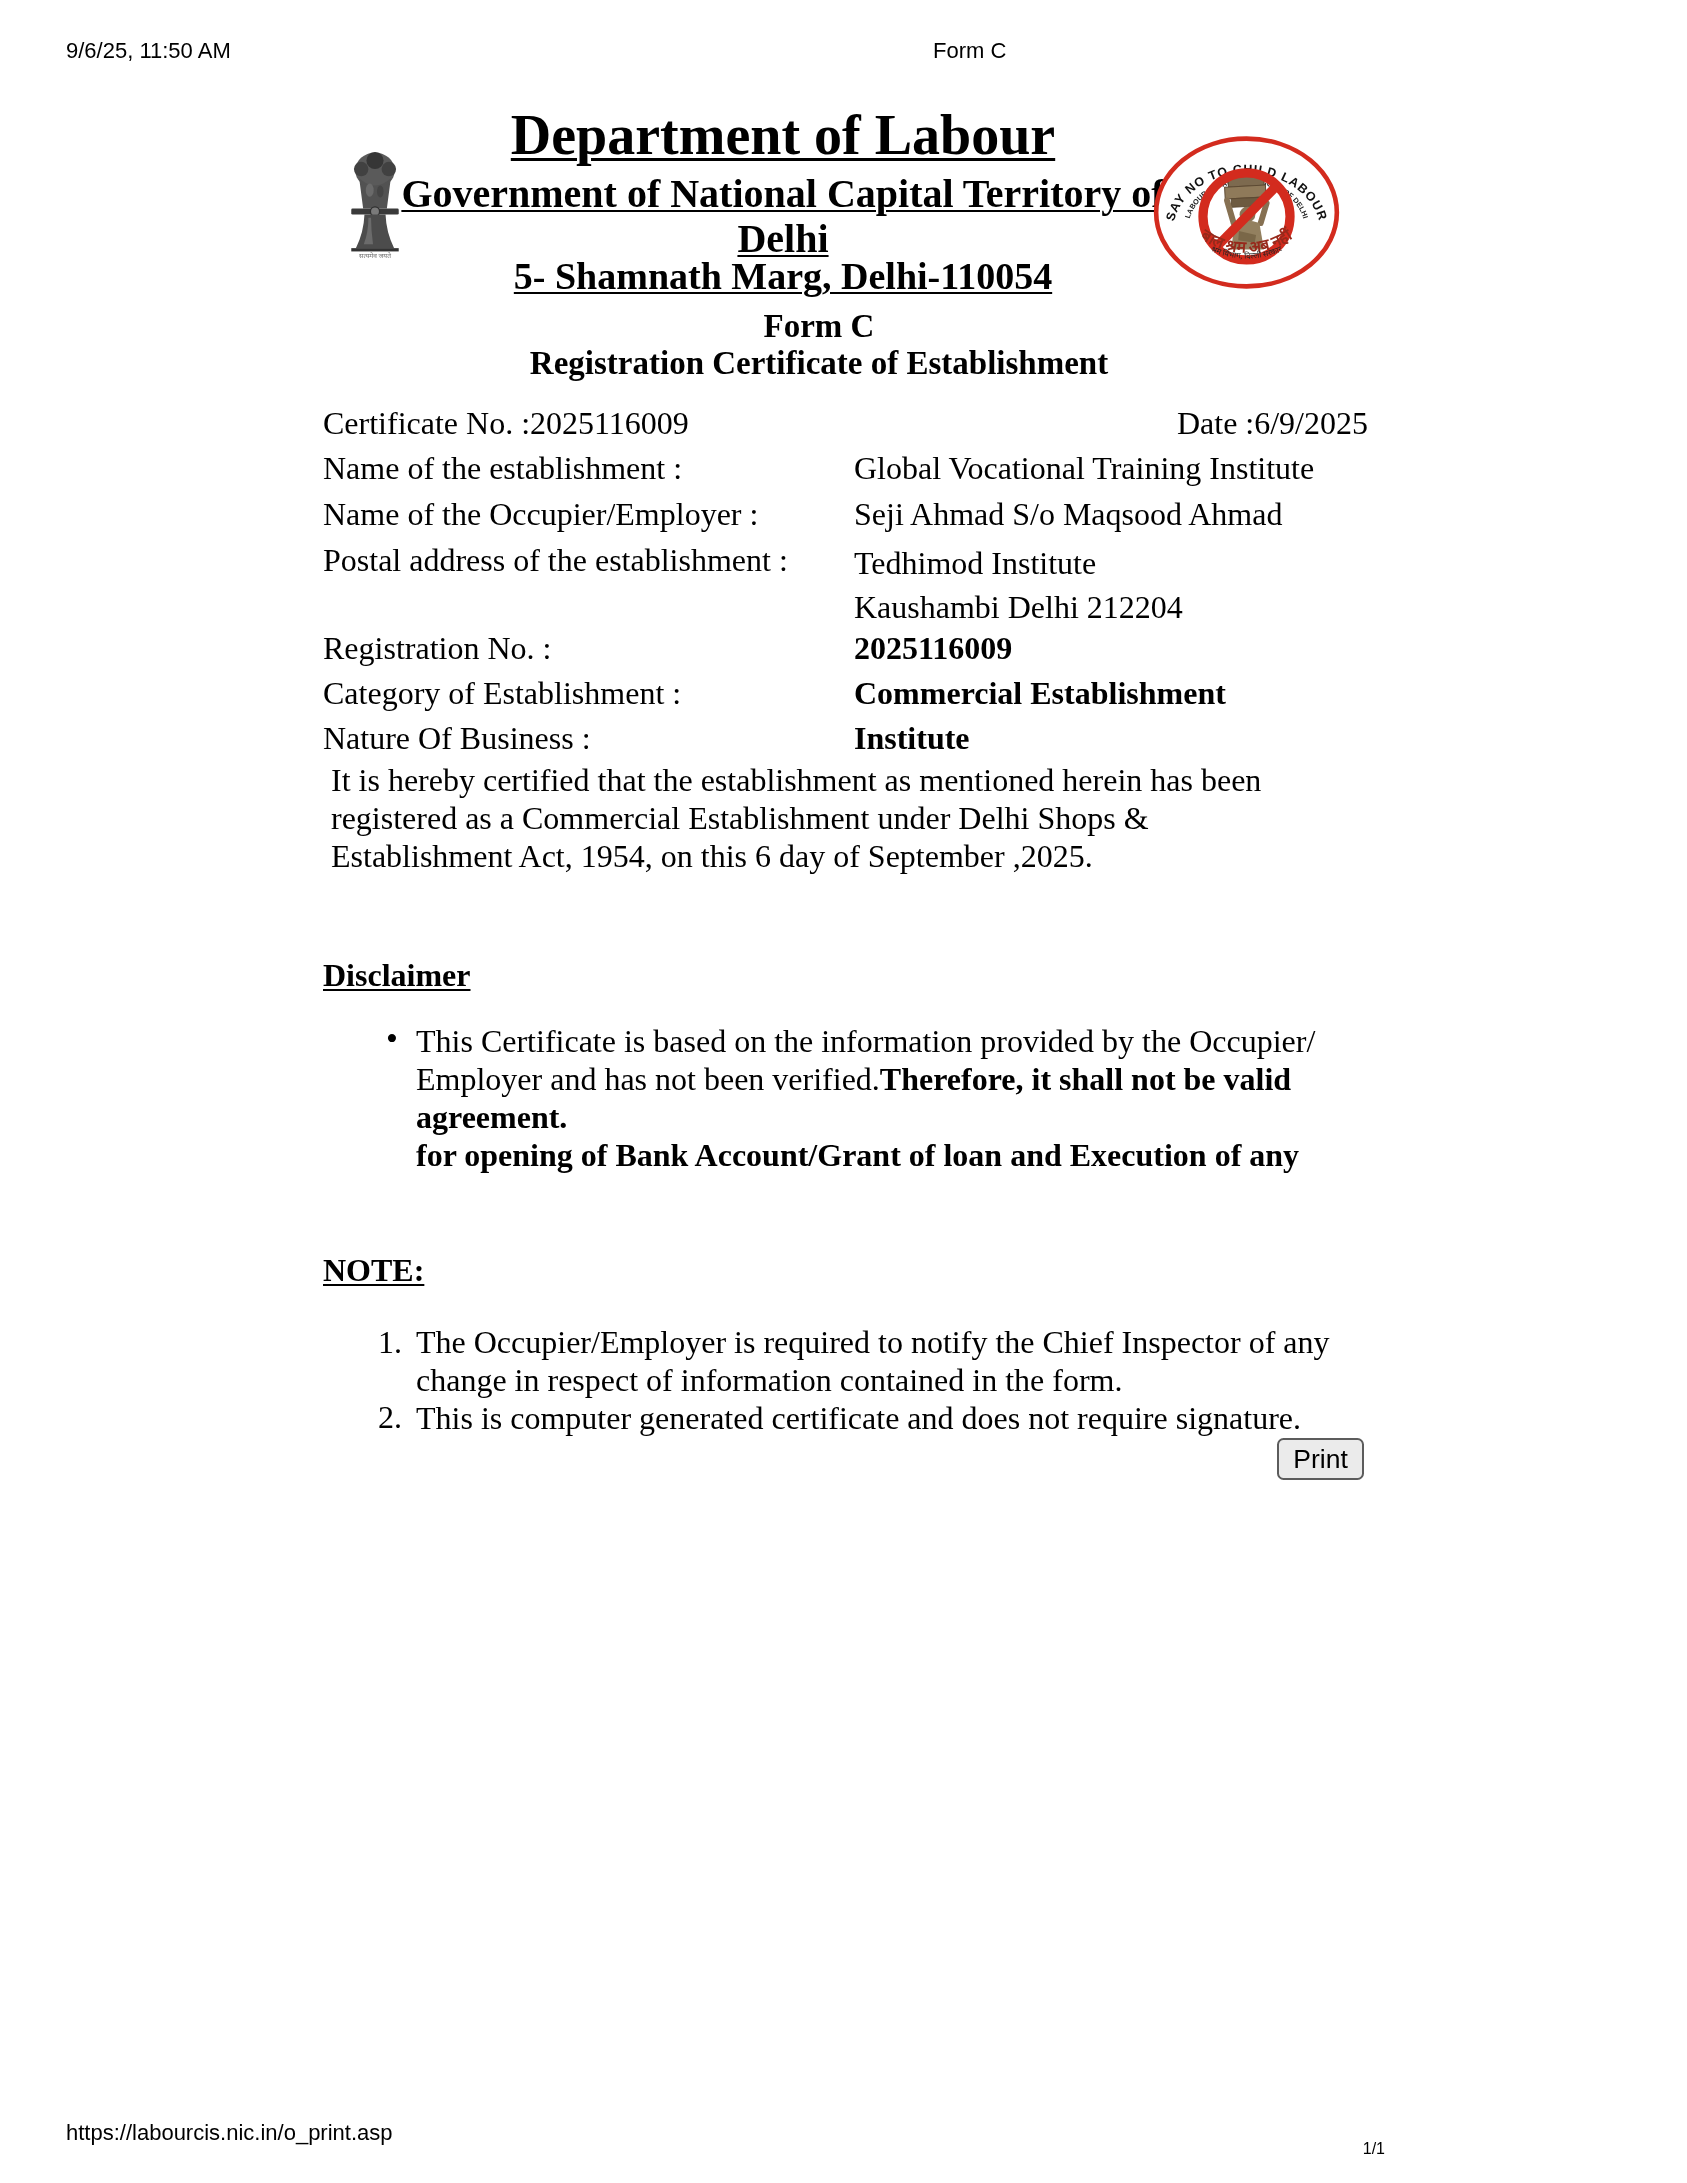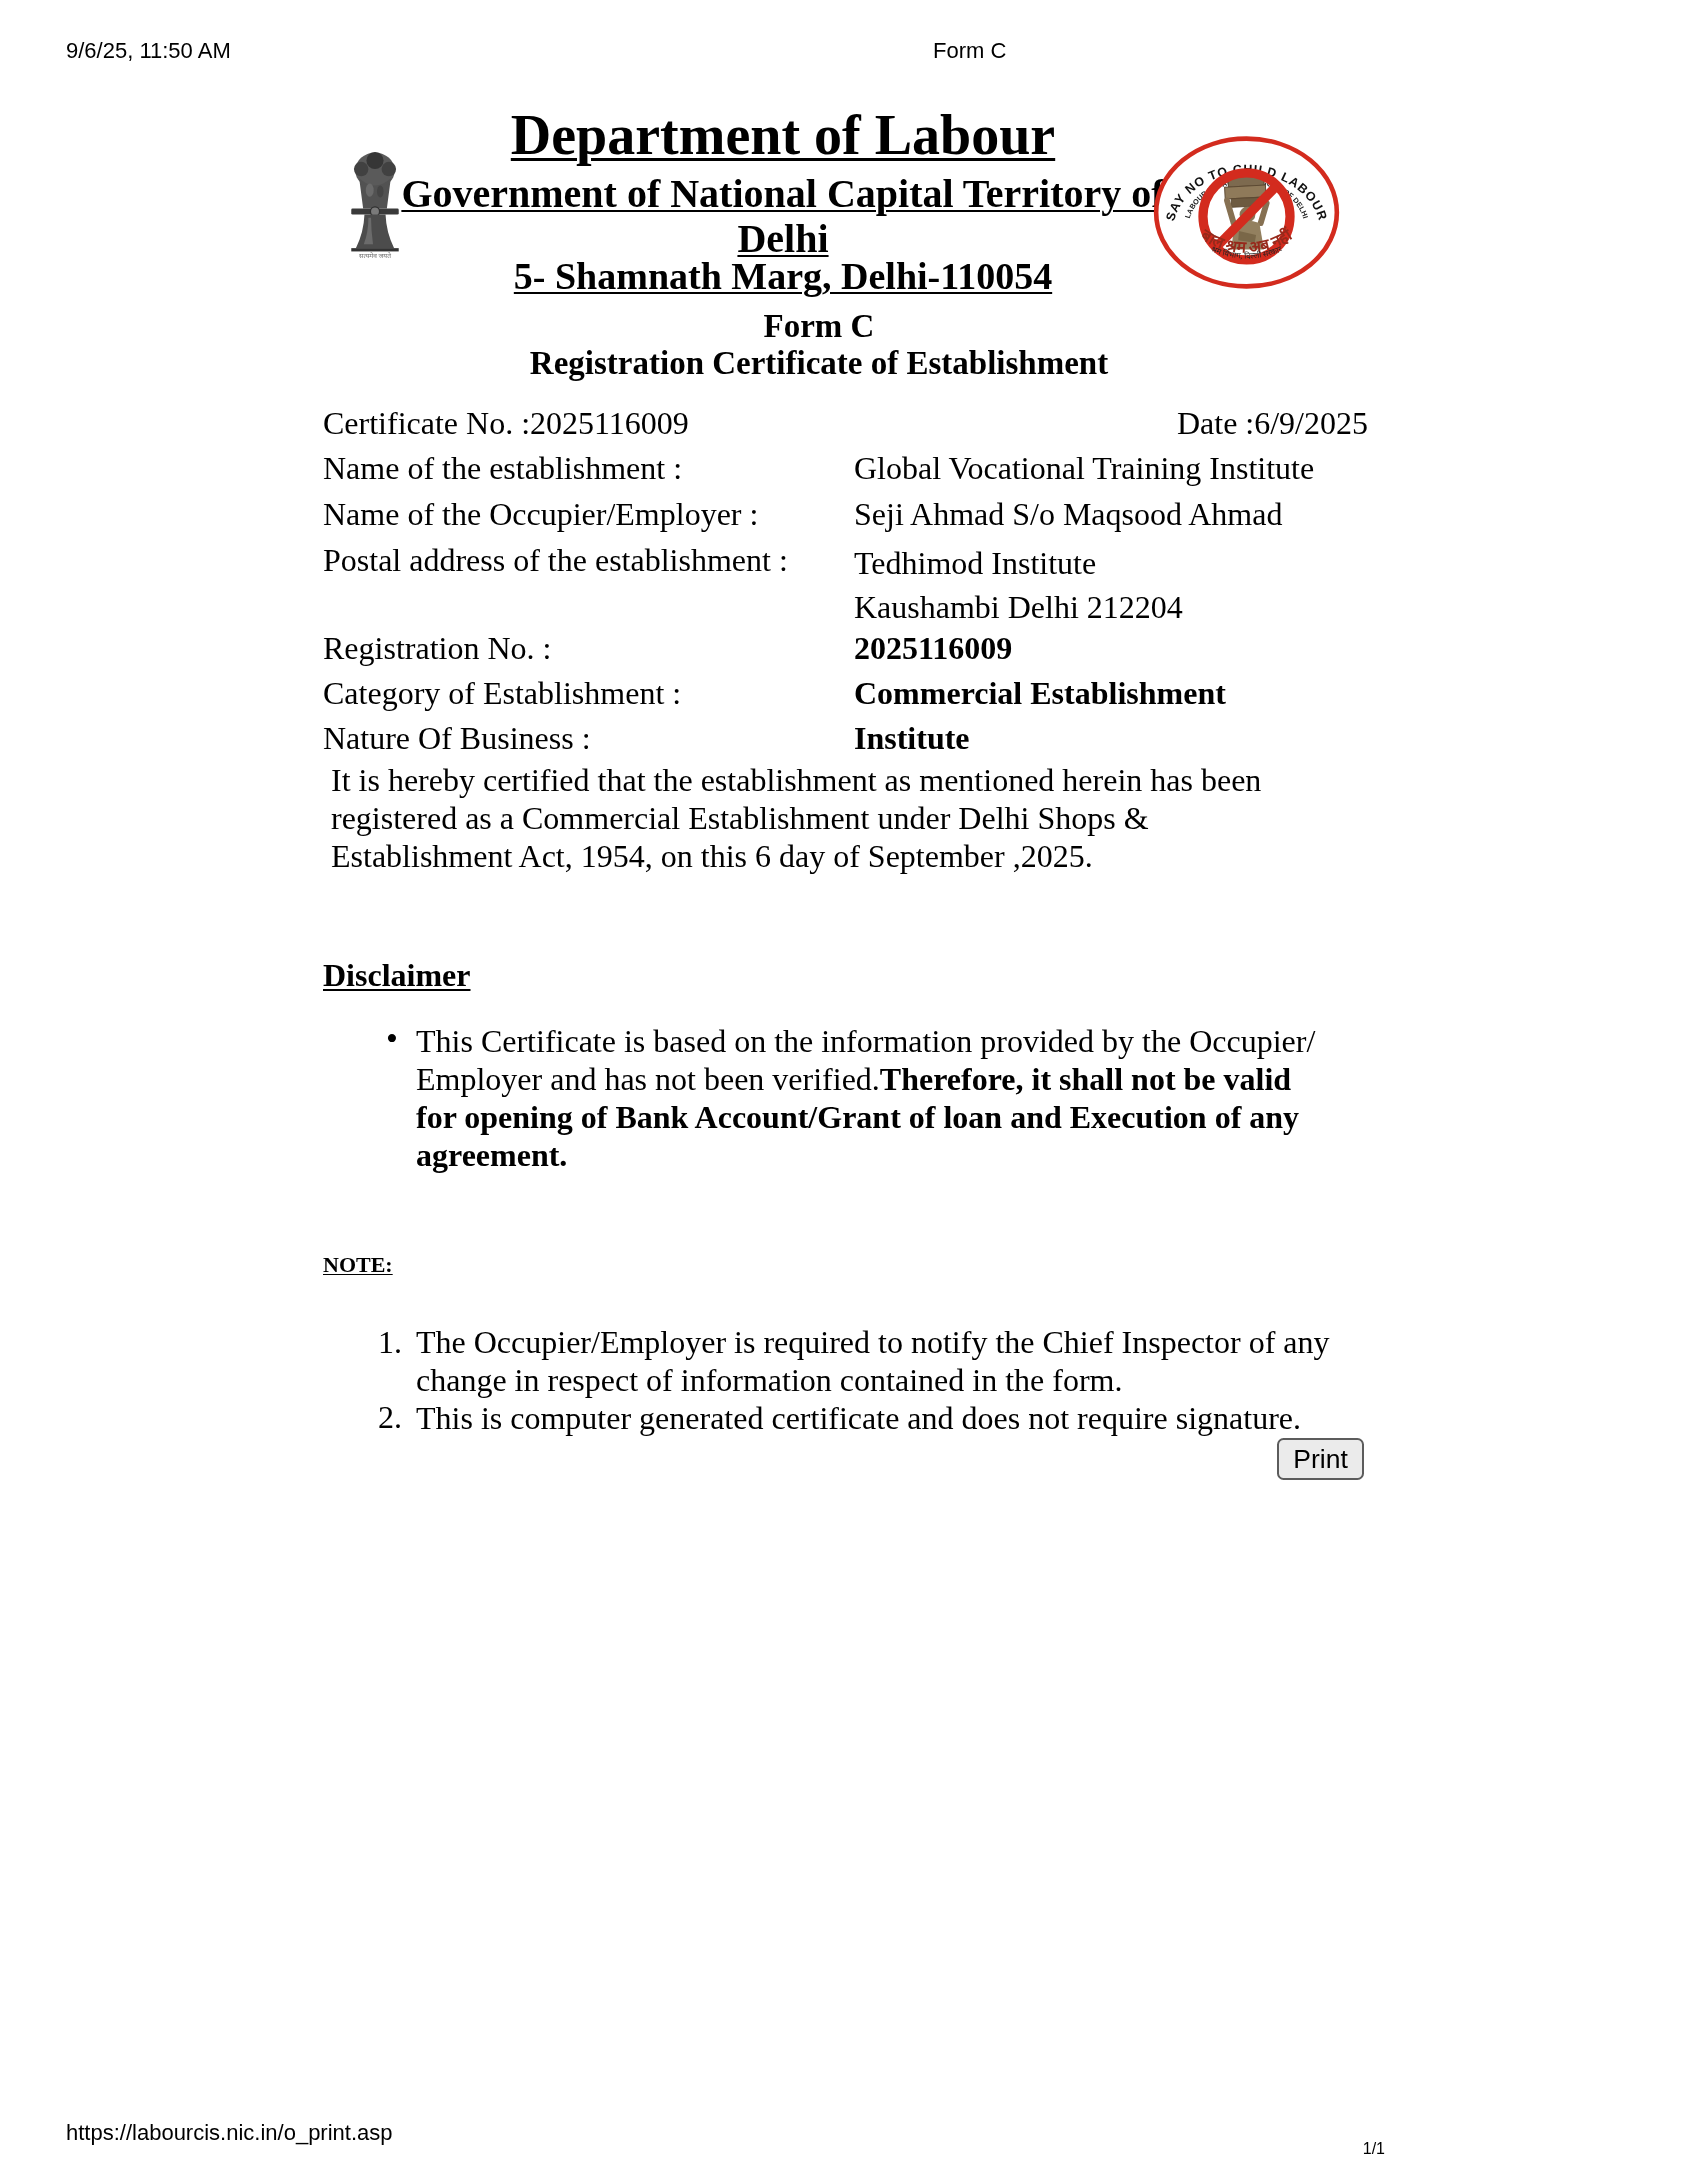--- a/index.html
+++ b/index.html
@@ -37,21 +37,21 @@
   .row .val{position:absolute;left:531px;white-space:nowrap;}
   .row .val2{line-height:44px;}
   .row .right{position:absolute;right:8px;white-space:nowrap;}
   .r1{top:404px;} .r2{top:449px;} .r3{top:495px;} .r4{top:541px;}
   .r5{top:629px;} .r6{top:674px;} .r7{top:719px;}
 
   .para{left:8px;top:761px;font-size:32px;line-height:38px;}
   .h-disc{left:0;top:957px;font-size:32px;font-weight:bold;}
   .bullet-block{left:93px;top:1022px;font-size:32px;line-height:38px;}
   .bullet-dot{position:absolute;left:-30px;top:-2px;font-size:34px;}
-  .h-note{left:0;top:1252px;font-size:22px;font-weight:bold;}
+  .h-note{left:0;top:1252px;font-size:32px;font-weight:bold;}
   .note-list{left:93px;top:1323px;font-size:32px;line-height:38px;}
   .num1{position:absolute;left:-38px;top:0;}
   .num2{position:absolute;left:-38px;top:75px;}
 
   .print-btn{left:954px;top:1438px;width:87px;height:42px;box-sizing:border-box;
              background:#ebebeb;border:2px solid #5c5c5c;border-radius:6.6px;
              font-size:26.5px;display:flex;align-items:center;justify-content:center;
              cursor:pointer;}
 </style>
 </head>
@@ -164,22 +164,22 @@
       <div class="nw">It is hereby certified that the establishment as mentioned herein has been</div>
       <div class="nw">registered as a Commercial Establishment under Delhi Shops &amp;</div>
       <div class="nw">Establishment Act, 1954, on this 6 day of September ,2025.</div>
     </div>
 
     <div class="abs h-disc u">Disclaimer</div>
     <div class="abs bullet-block">
       <span class="bullet-dot">•</span>
       <div class="nw">This Certificate is based on the information provided by the Occupier/</div>
       <div class="nw"><span>Employer and has not been verified.</span><span class="b">Therefore, it shall not be valid</span></div>
+      <div class="nw b">agreement.</div>
       <div class="nw b">for opening of Bank Account/Grant of loan and Execution of any</div>
-      <div class="nw b">agreement.</div>
     </div>
 
     <div class="abs h-note u">NOTE:</div>
     <div class="abs note-list">
       <span class="num1">1.</span>
       <span class="num2">2.</span>
       <div class="nw">The Occupier/Employer is required to notify the Chief Inspector of any</div>
       <div class="nw">change in respect of information contained in the form.</div>
       <div class="nw">This is computer generated certificate and does not require signature.</div>
     </div>

